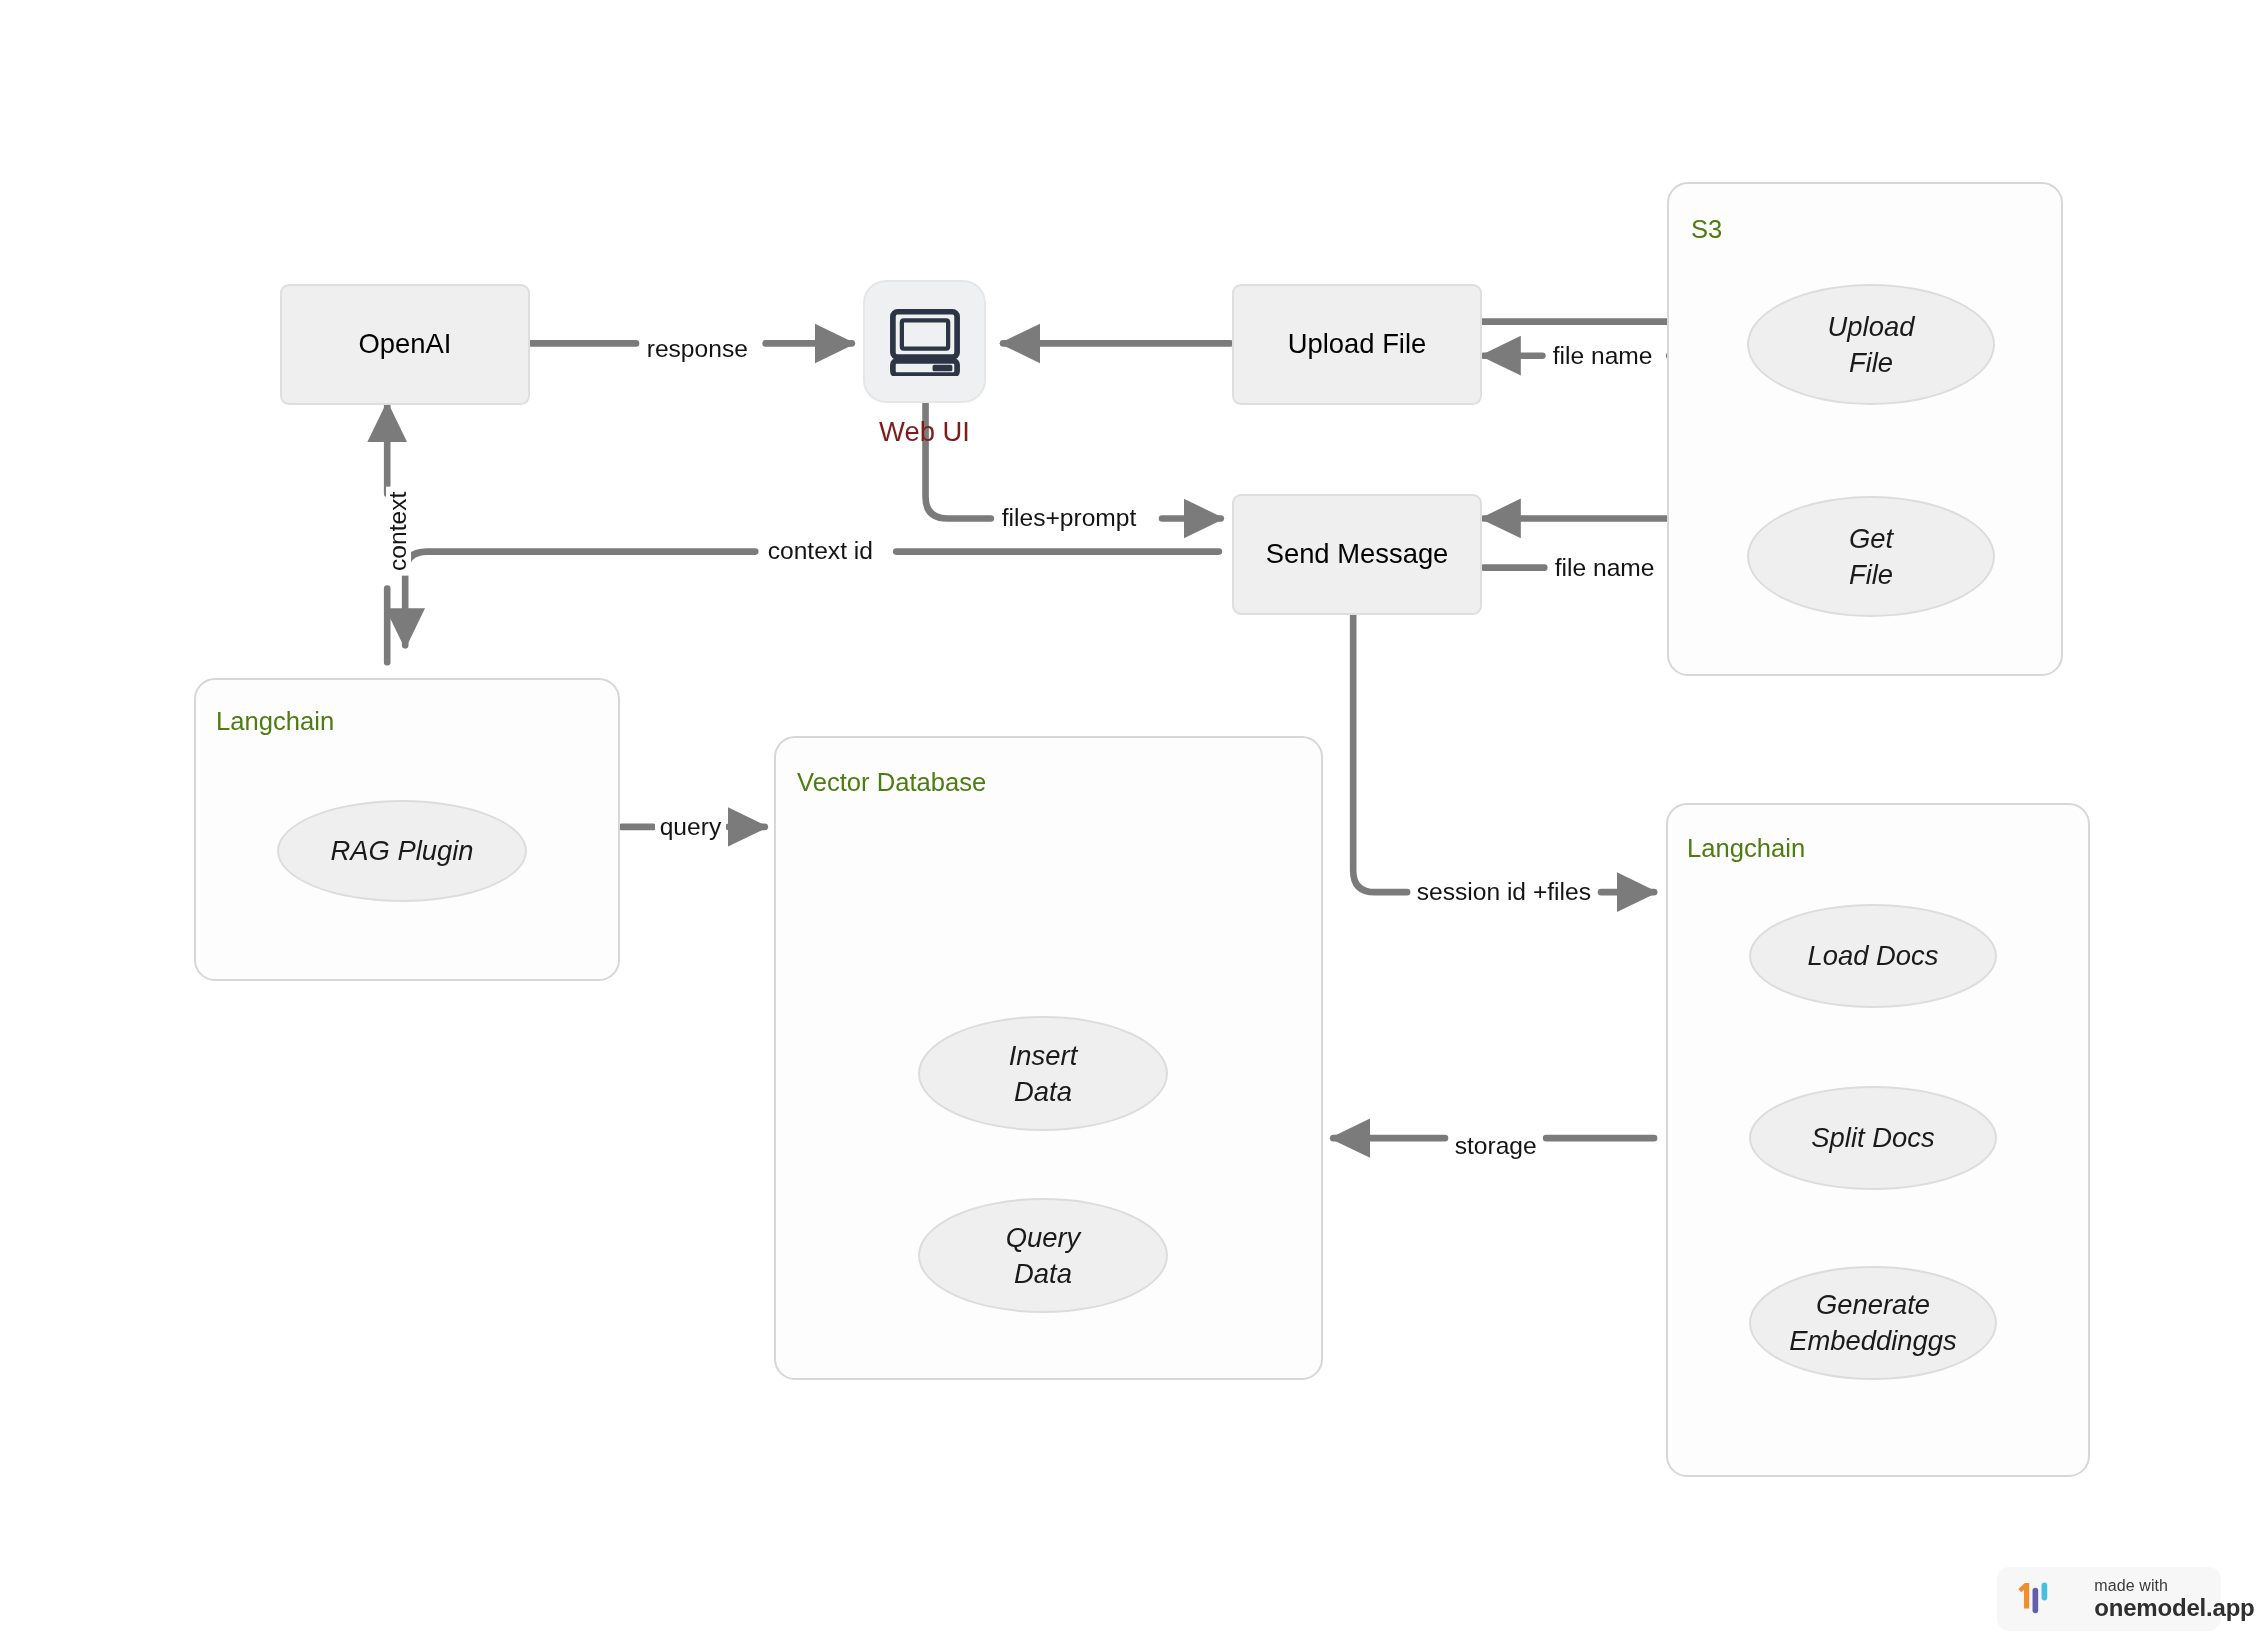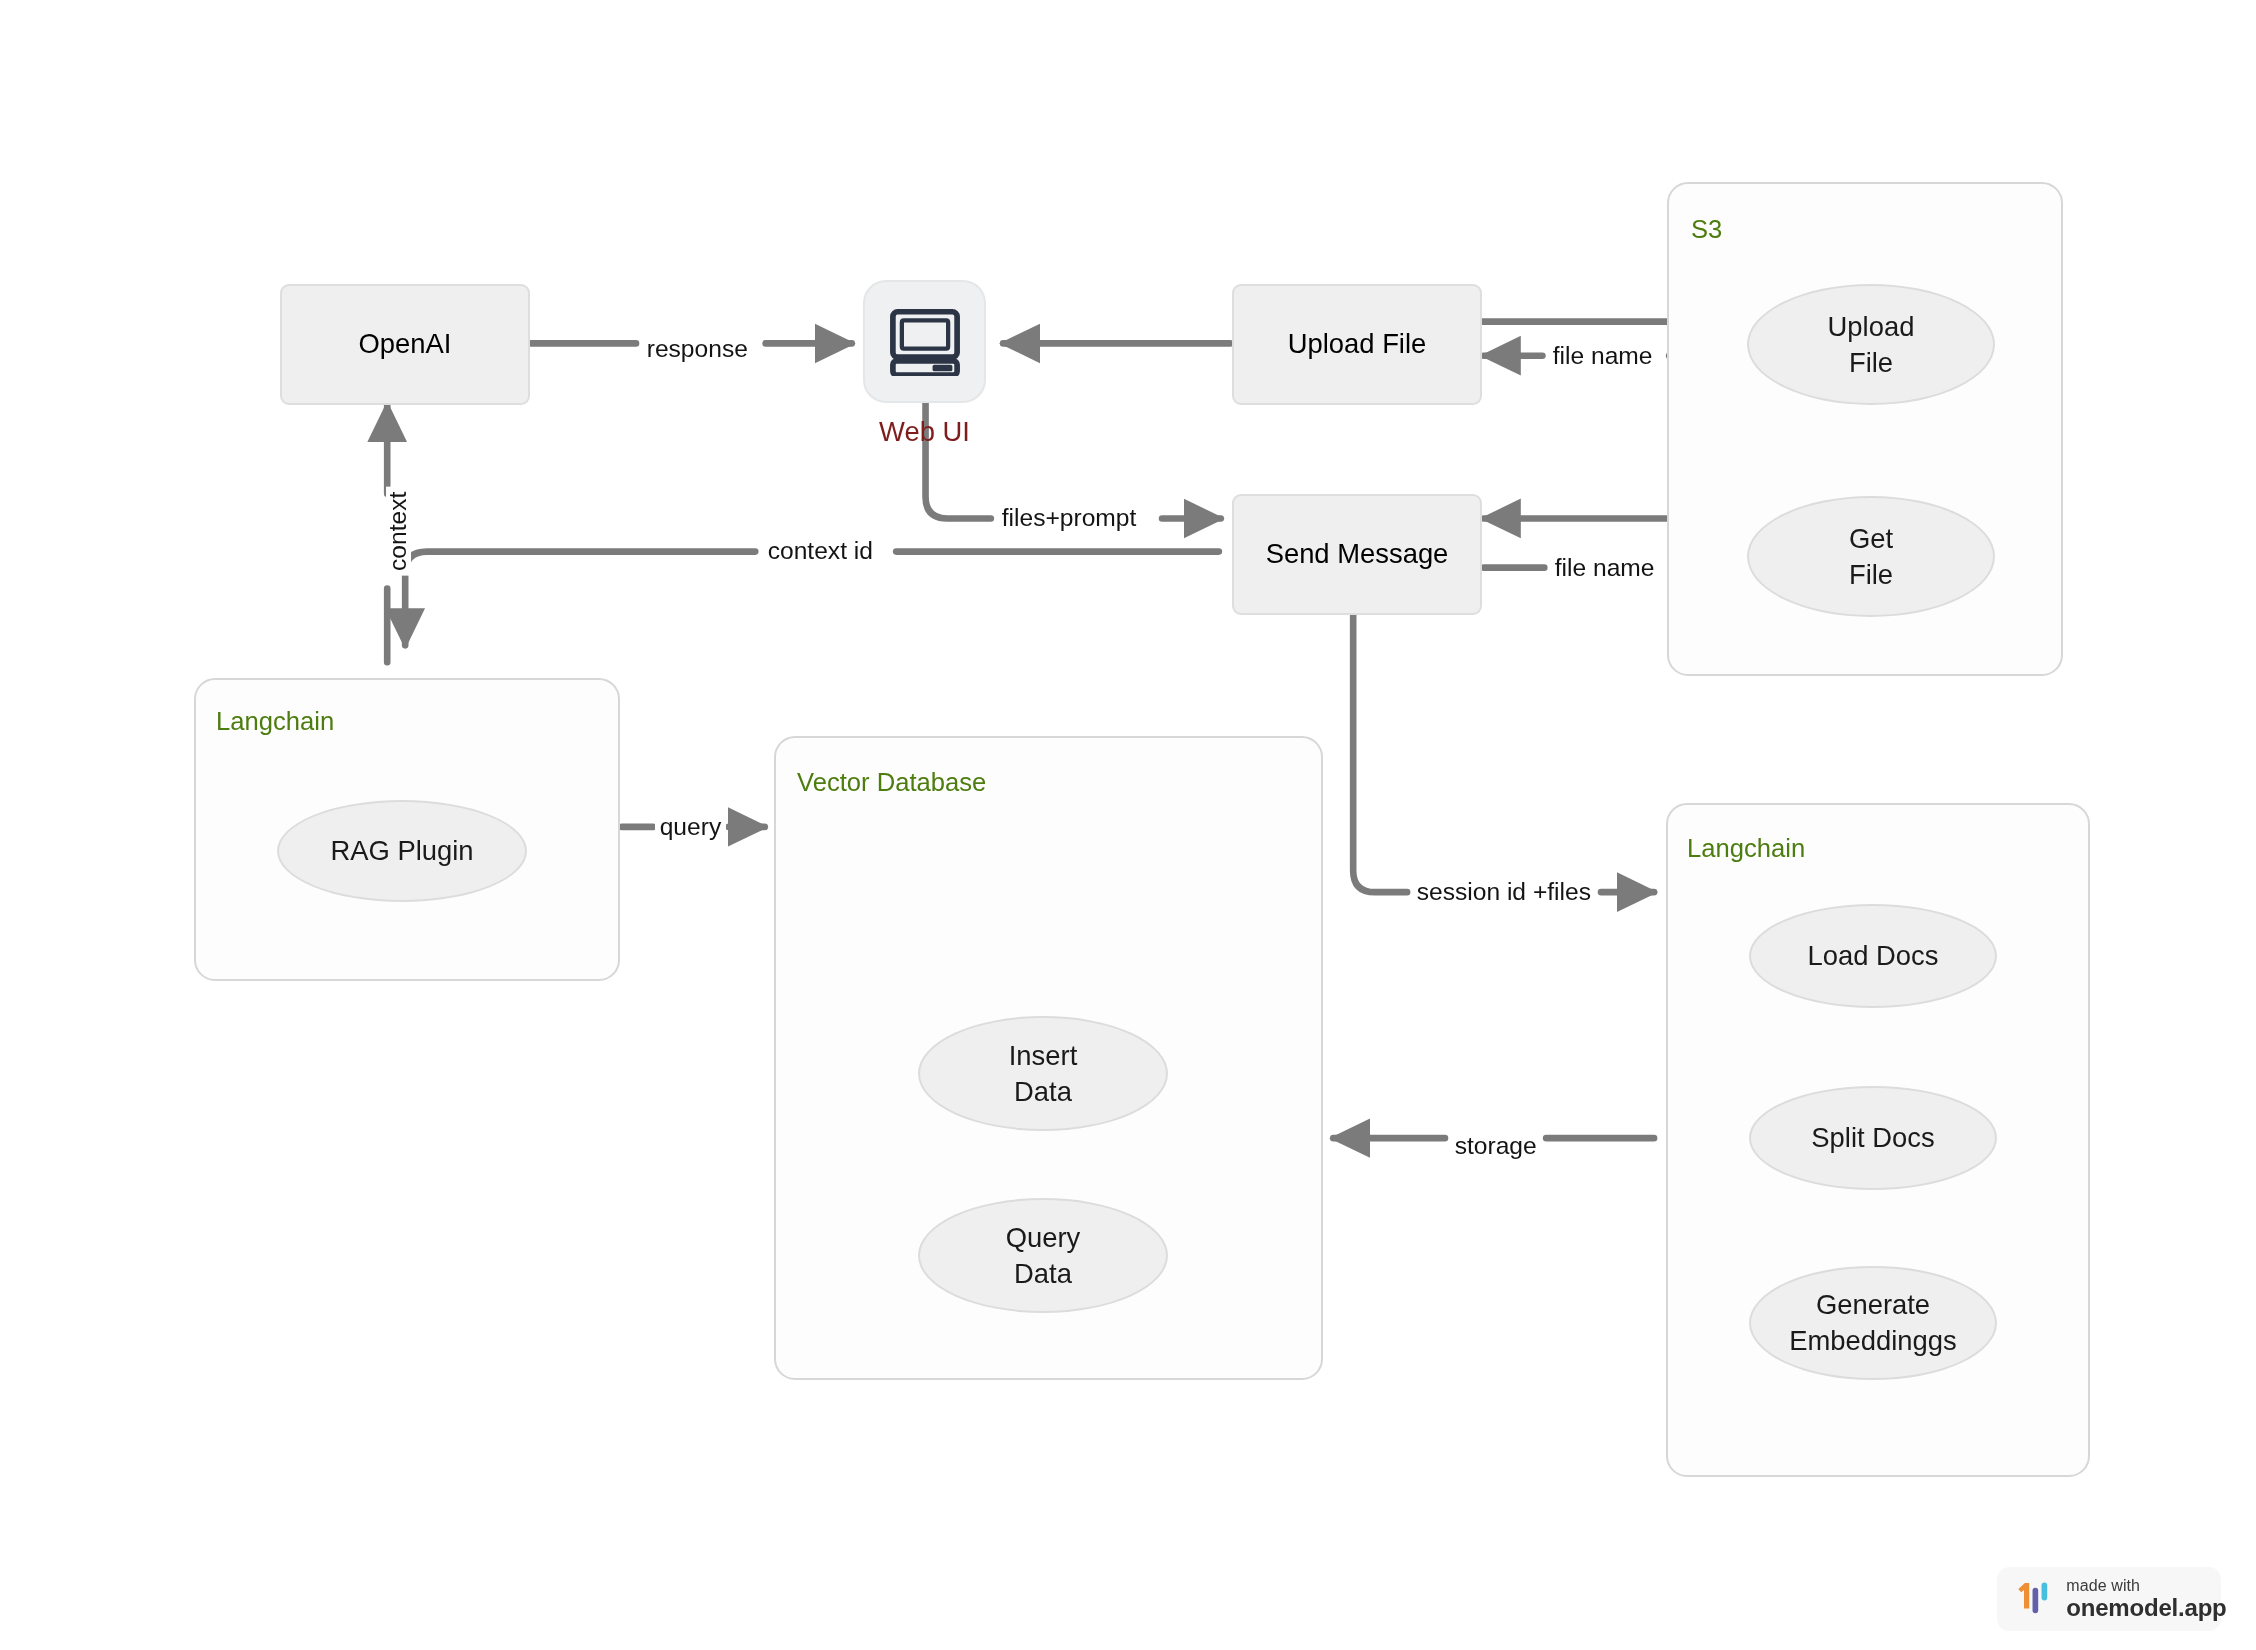--- a/index.html
+++ b/index.html
@@ -64,20 +64,21 @@
     border: 2.8px solid #dcdcdc;
     border-radius: 50%;
     box-sizing: border-box;
     display: flex;
     align-items: center;
     justify-content: center;
     font-size: 27.4px;
     color: #1a1a1a;
     text-align: center;
     line-height: 1.3;
+    font-style: italic;
   }
 
   
   .icon-tile {
     position: absolute;
     background: #eff0f1;
     border: 2.8px solid #e4e6e7;
     border-radius: 23px;
     box-sizing: border-box;
     display: flex;
@@ -119,21 +120,21 @@
     align-items: center;
     box-sizing: border-box;
     padding-left: 15px;
   }
   .wm-logo {
     width: 42px;
     height: 36px;
     margin-right: 12.3px;
     flex: none;
   }
-  .wm-text { line-height: 1.05; }
+  .wm-text { line-height: 1.05; margin-left: 28px; }
   .wm-made {
     font-size: 16px;
     color: #3b3b3b;
     display: block;
     letter-spacing: 0.1px;
   }
   .wm-name {
     font-size: 24px;
     font-weight: bold;
     color: #2f2f2f;

